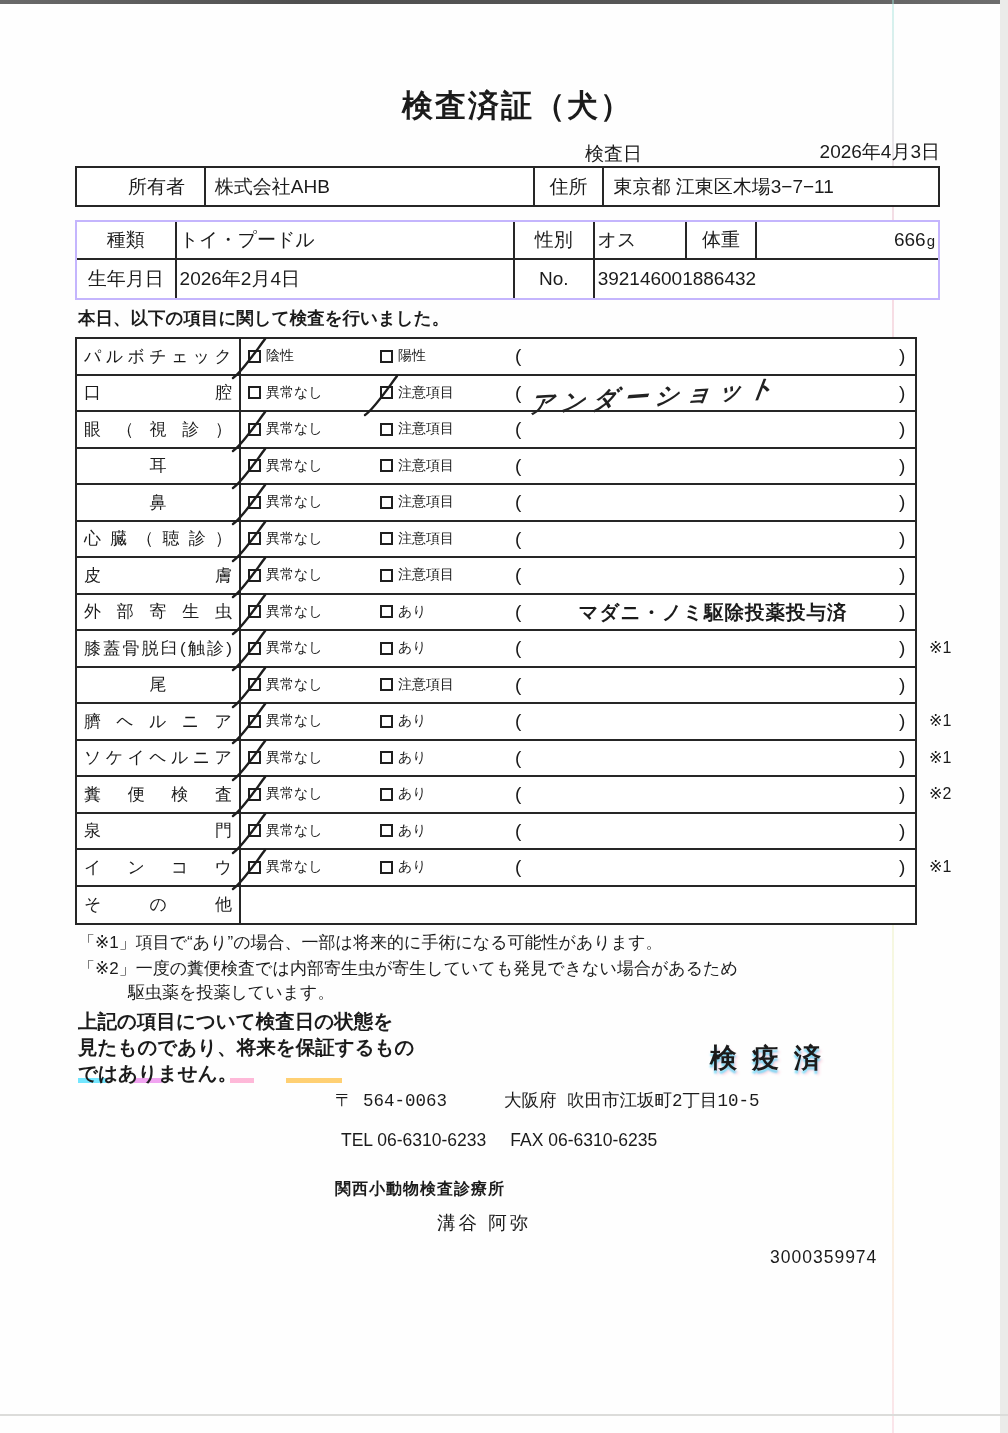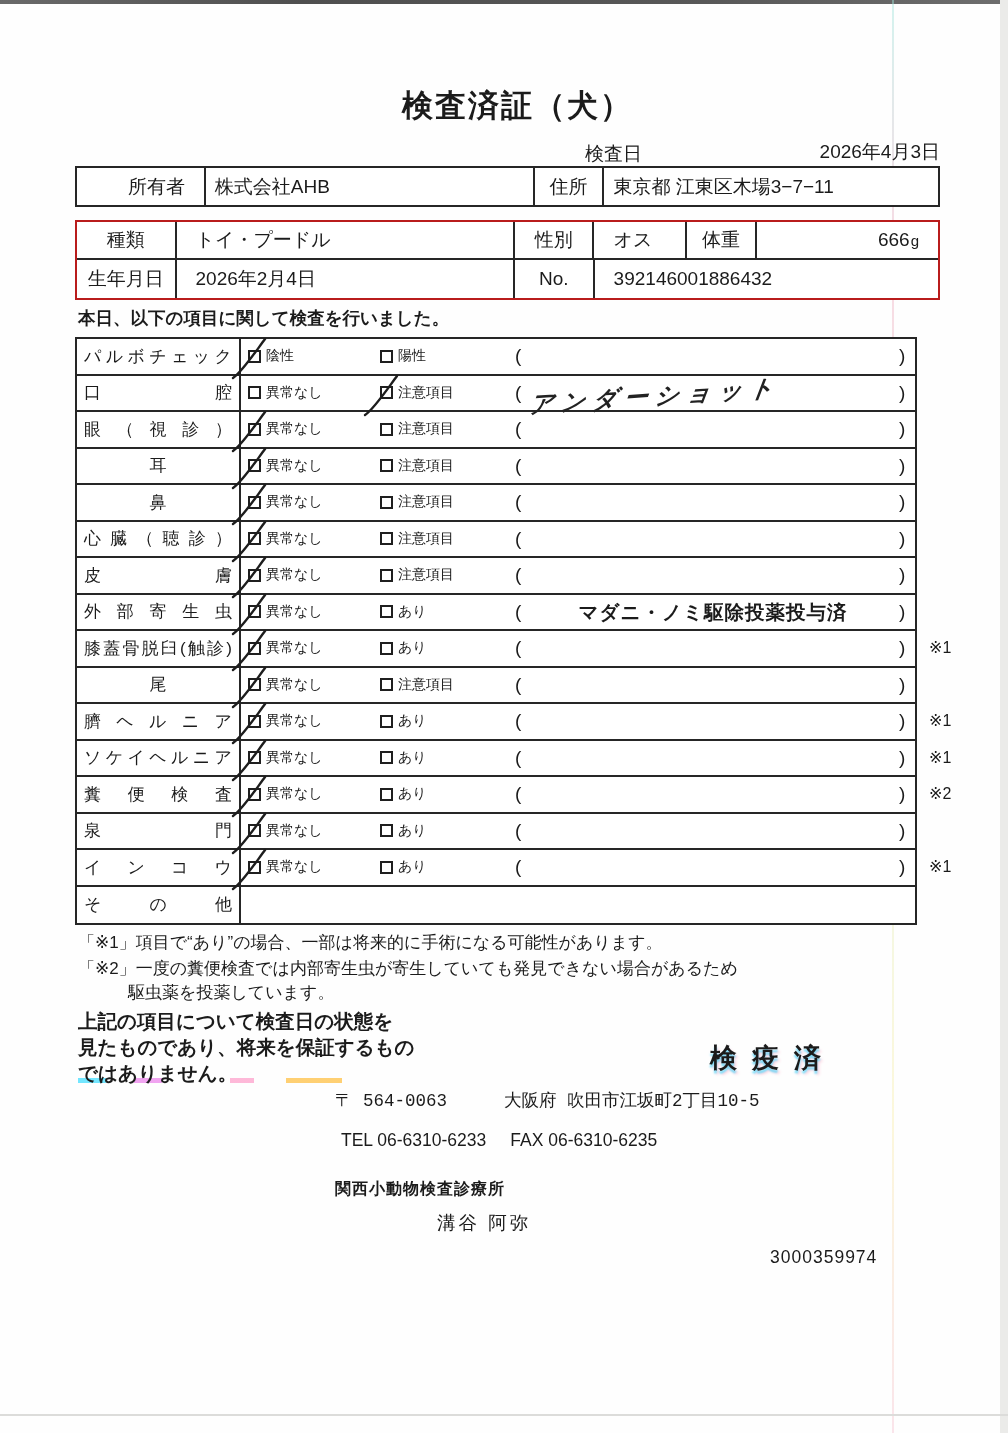--- a/index.html
+++ b/index.html
@@ -26,24 +26,24 @@
 
   .exam-date-label { left:585px; top:141px; font-size:19px; font-weight:500; }
   .exam-date { left:780px; top:139px; width:160px; text-align:right; font-size:19px; font-weight:500; }
 
   
   .htable { display:flex; border:2px solid #262626; background:#fff; font-size:19px; font-weight:500;padding-left:32px; }
   .htable .cell { display:flex; align-items:center; border-right:2px solid #262626; padding:0 9px; height:100%; }
   .htable .cell:last-child { border-right:none; }
   .htable .lblc { justify-content:center; padding:0 4px; }
   .owner-table { left:75px; top:166px; width:865px; height:41px; }
-  .pet-table-wrap { left:75px; top:220px; width:865px; border:2px solid #b91c1c; background:#fff; }
+  .pet-table-wrap { left:75px; top:220px; width:865px; border:2px solid #c4b5fd; background:#fff; }
   .ptrow { display:flex; height:38px; border-bottom:2px solid #262626; font-size:19px; font-weight:500; }
   .ptrow:last-child { border-bottom:none;border-radius:14px; }
-  .ptrow .cell { display:flex; align-items:center; border-right:2px solid #262626; padding:0 19px; }
+  .ptrow .cell { display:flex; align-items:center; border-right:2px solid #262626; padding:0 3px; }
   .ptrow .cell:last-child { border-right:none; }
   .ptrow .lblc { justify-content:center; padding:0 4px; }
   .weight-val { justify-content:flex-end; gap:1px; padding-right:16px; }
   .weight-val .unit { font-size:15px; }
 
   .intro { left:78px; top:306px; font-size:17.5px; font-weight:700; }
 
   
   .exam-table { left:75px; top:337px; width:842px; border:2px solid #262626; background:#fff; }
   .erow { position:relative; height:36.5px; border-bottom:2px solid #262626; }

